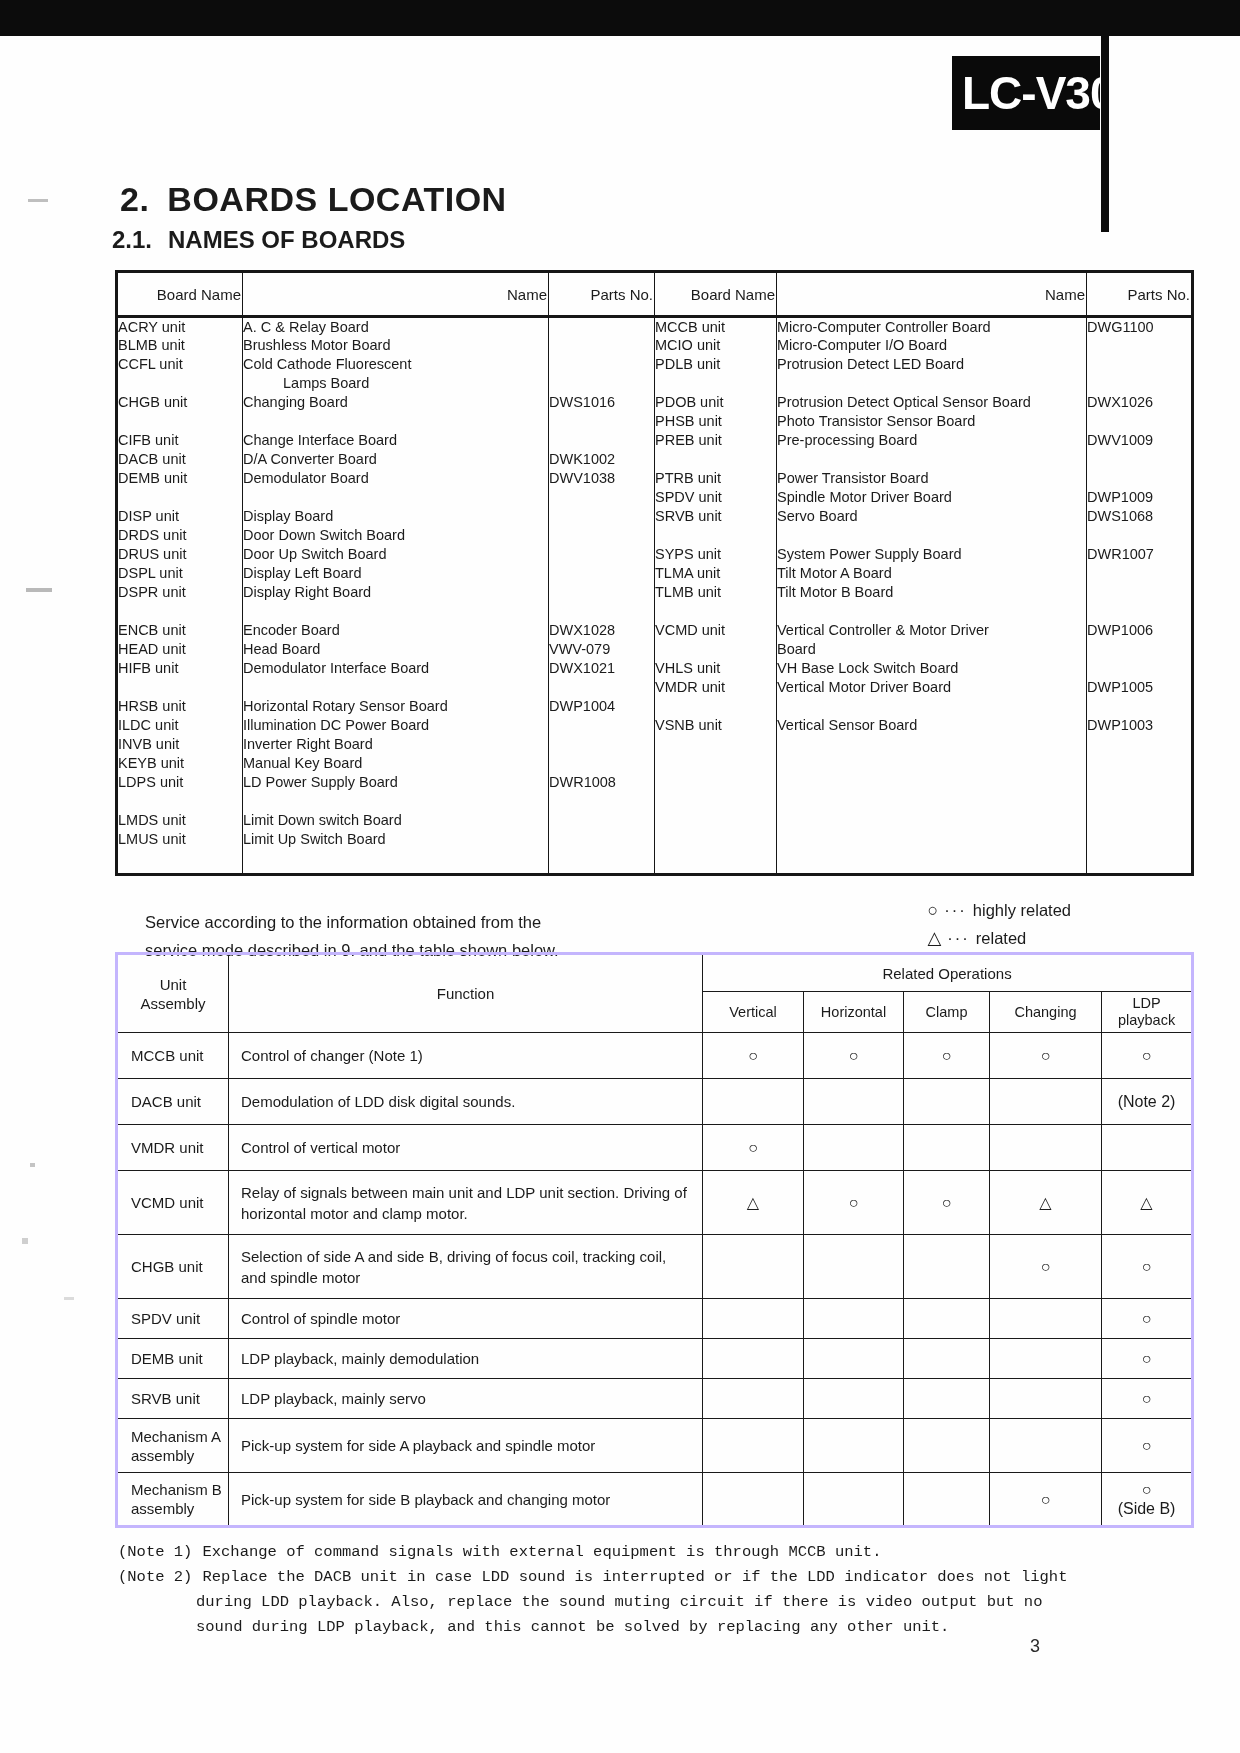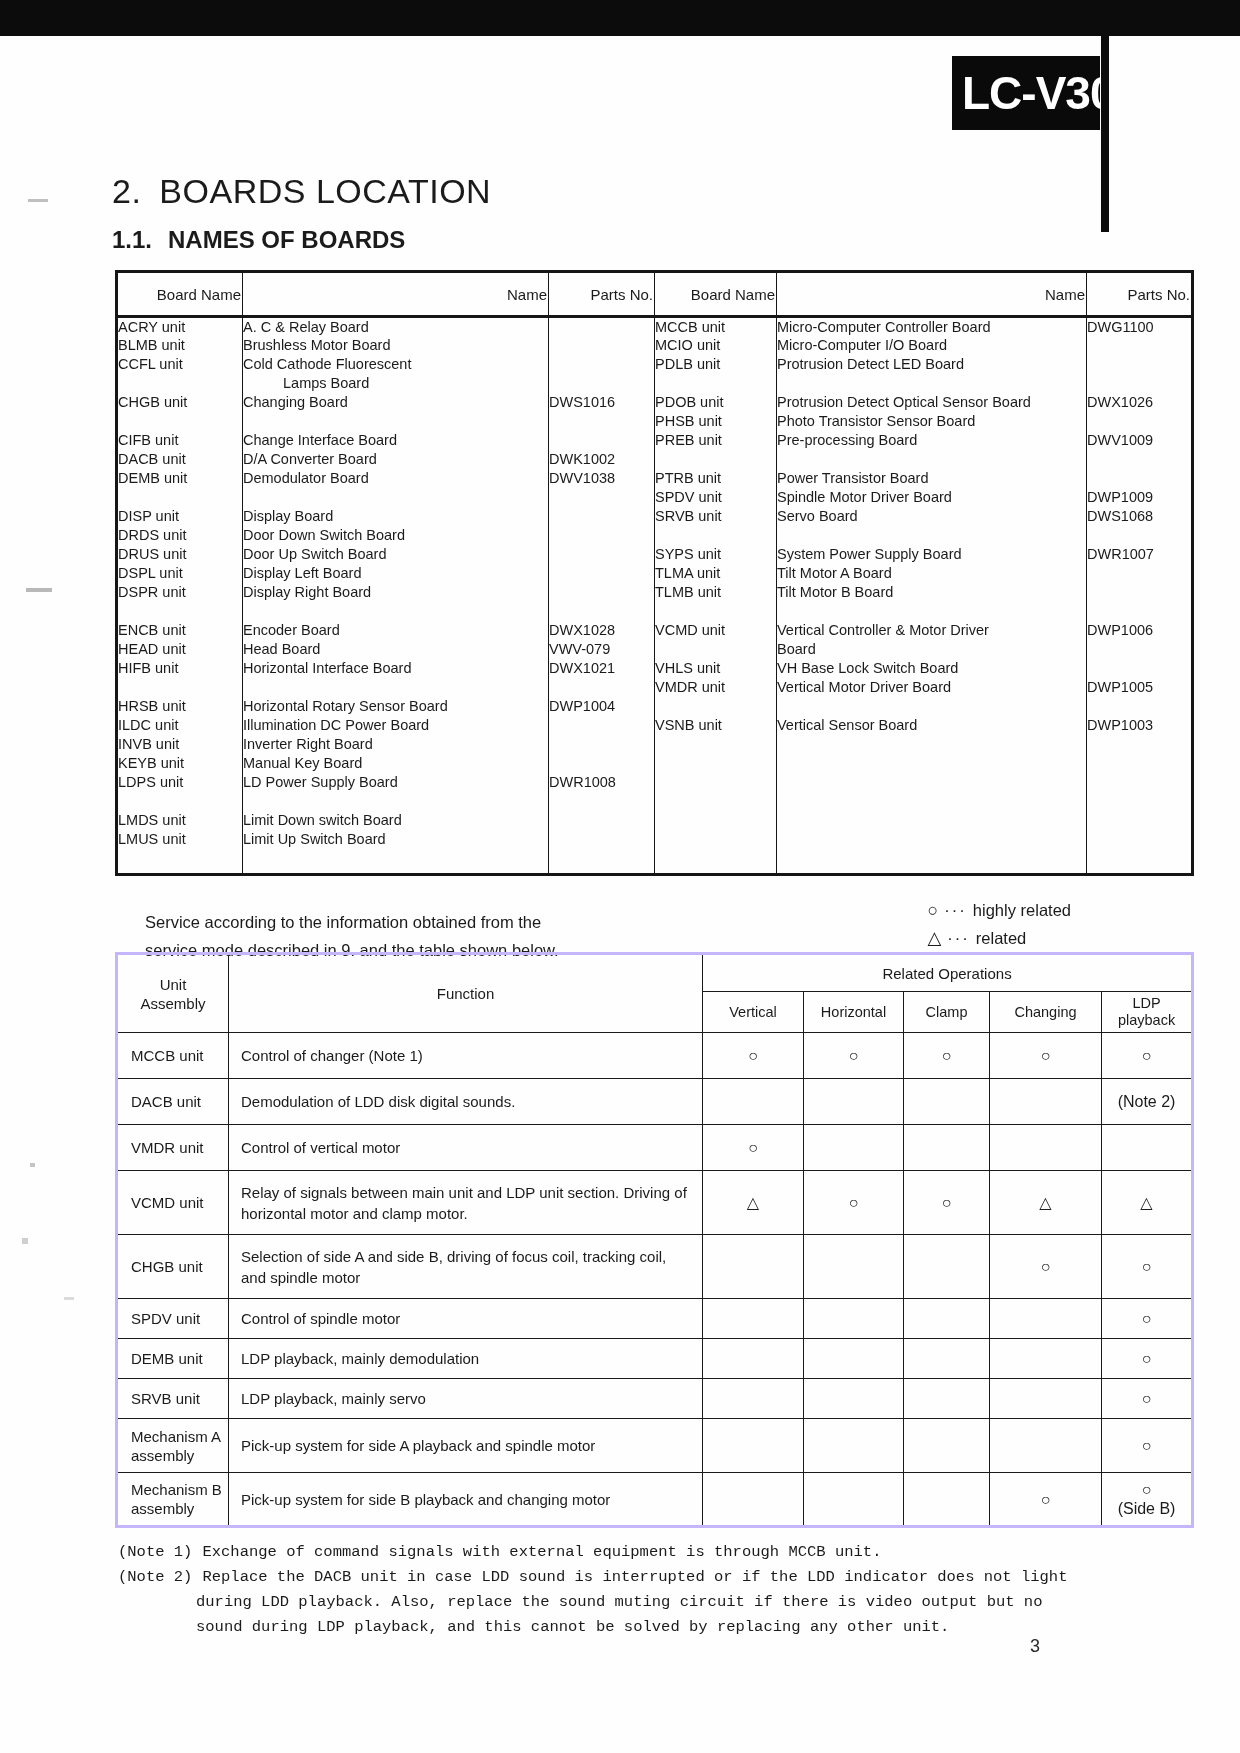--- a/index.html
+++ b/index.html
@@ -5,21 +5,21 @@
   html,body{margin:0;padding:0;background:#ffffff;}
   body{font-family:"Liberation Sans","DejaVu Sans",sans-serif;color:#1b1b1b;}
   .page{position:relative;width:1240px;height:1753px;background:#fefefe;overflow:hidden;}
 
   
   .top-bar{position:absolute;left:0;top:0;width:1240px;height:36px;background:#0c0c0c;}
   .edge-strip{position:absolute;left:1101px;top:36px;width:8px;height:196px;background:#0c0c0c;}
   .model-badge{position:absolute;left:952px;top:56px;width:148px;height:74px;background:#0a0a0a;overflow:hidden;display:flex;align-items:center;}
   .model-text{color:#ffffff;font-size:46px;font-weight:bold;letter-spacing:-1px;white-space:nowrap;padding-left:10px;}
 
-  h1.sec{position:absolute;left:112px;top:172px;margin:0;font-size:34px;font-weight:normal;letter-spacing:.5px;white-space:nowrap;}
+  h1.sec{position:absolute;left:112px;top:172px;margin:8px;font-size:34px;font-weight:bold;letter-spacing:.5px;white-space:nowrap;}
   h1.sec .num{margin-right:18px;}
   h2.subsec{position:absolute;left:112px;top:226px;margin:0;font-size:24px;font-weight:bold;white-space:nowrap;}
   h2.subsec .num{margin-right:16px;}
 
   
   table.boards{position:absolute;left:115px;top:270px;width:1076px;border-collapse:collapse;table-layout:fixed;font-size:14.5px;border:3px solid #161616;}
   table.boards th{font-weight:normal;font-size:15px;height:40px;text-align:right;border-bottom:3px solid #161616;}
   table.boards th + th, table.boards td + td{border-left:1.6px solid #161616;}
   table.boards tbody tr{height:19px;}
   table.boards td{padding:0;white-space:nowrap;overflow:hidden;}
@@ -73,21 +73,21 @@
 
   <div class="top-bar"></div>
   <div class="edge-strip"></div>
 
   <div class="model-badge">
     <span class="model-text">LC-V300</span>
   </div>
 
   <h1 class="sec"><span class="num">2.</span><span>BOARDS LOCATION</span></h1>
 
-  <h2 class="subsec"><span class="num">1.1.</span><span>NAMES OF BOARDS</span></h2>
+  <h2 class="subsec"><span class="num">2.1.</span><span>NAMES OF BOARDS</span></h2>
 
   <table class="boards">
     <colgroup>
       <col style="width:126px">
         <col style="width:306px">
         <col style="width:106px">
       <col style="width:122px">
         <col style="width:310px">
         <col style="width:106px">
     </colgroup>
@@ -241,21 +241,21 @@
         <tr>
           <td class="c-b">HEAD unit</td>
           <td class="c-n">Head Board</td>
           <td class="c-p">VWV-079</td>
           <td class="c-b"></td>
           <td class="c-n">Board</td>
           <td class="c-p"></td>
         </tr>
         <tr>
           <td class="c-b">HIFB unit</td>
-          <td class="c-n">Horizontal Interface Board</td>
+          <td class="c-n">Demodulator Interface Board</td>
           <td class="c-p">DWX1021</td>
           <td class="c-b">VHLS unit</td>
           <td class="c-n">VH Base Lock Switch Board</td>
           <td class="c-p"></td>
         </tr>
         <tr>
           <td class="c-b"></td>
           <td class="c-n"></td>
           <td class="c-p"></td>
           <td class="c-b">VMDR unit</td>

